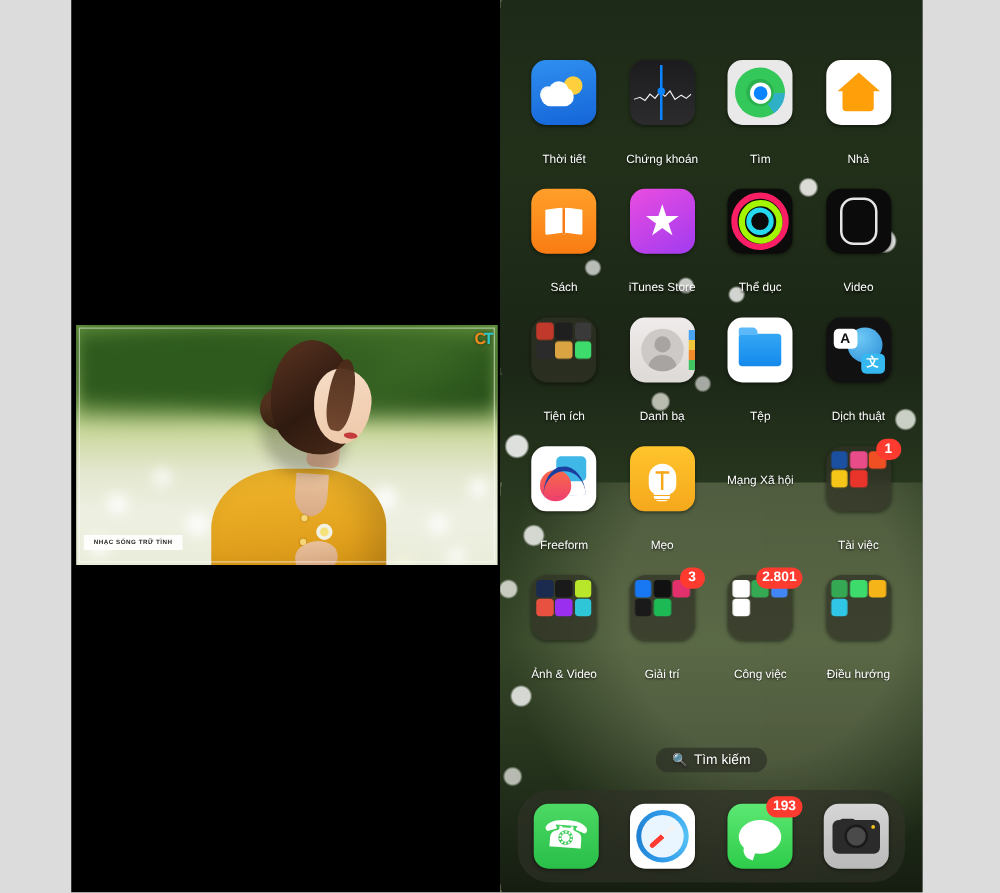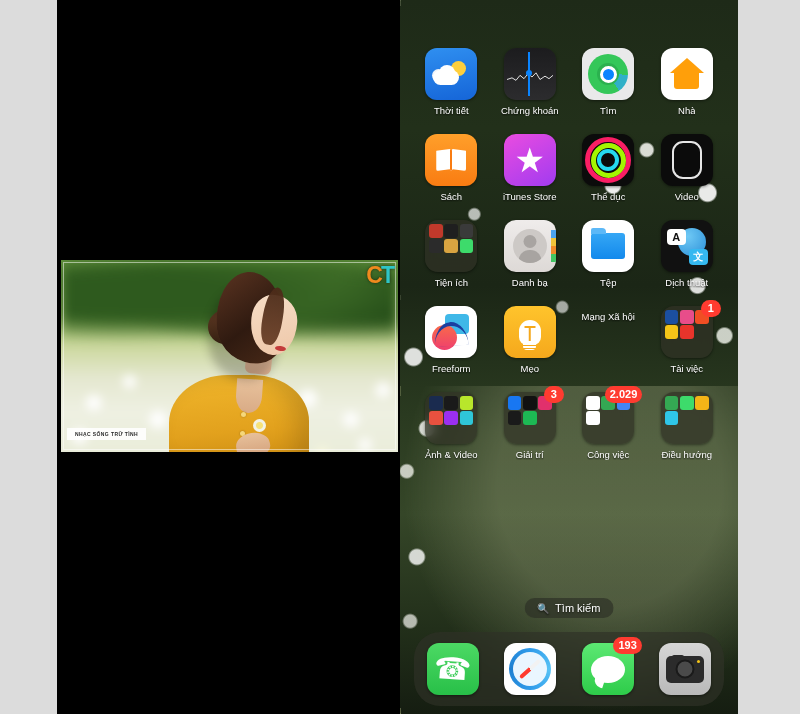--- a/index.html
+++ b/index.html
@@ -118,21 +118,21 @@
   .vid-caption{
     position:absolute;left:6px;bottom:12px;
     background:rgba(255,255,255,.88);
     padding:3px 8px;
     font-size:5px;letter-spacing:.4px;color:#2a2a2a;
     font-weight:700;white-space:nowrap;
     filter:blur(.5px);
   }
   .vid-watermark{
     position:absolute;right:5px;top:4px;
-    font-size:23px;font-weight:700;letter-spacing:-2px;
+    font-size:13px;font-weight:700;letter-spacing:-2px;
     color:#2fc6c6;
     text-shadow:0 0 3px rgba(0,0,0,.55);
     line-height:1;
   }
   .vid-watermark .c-orange{color:#f08a1e;}
 
   
   .phone{
     position:absolute;left:400px;top:0;width:338px;height:714px;
     overflow:hidden;
@@ -212,21 +212,21 @@
     row-gap:18px;padding:0 12px;
   }
   .cell{display:flex;flex-direction:column;align-items:center;position:relative;}
   .icon-wrap{position:relative;width:52px;height:52px;}
   .icon{
     width:52px;height:52px;border-radius:12px;
     position:relative;overflow:hidden;
     box-shadow:0 1px 3px rgba(0,0,0,.45);
   }
   .label{
-    margin-top:5px;font-size:9.5px;color:#fff;
+    margin-top:22px;font-size:9.5px;color:#fff;
     text-shadow:0 1px 2px rgba(0,0,0,.85);
     white-space:nowrap;max-width:74px;overflow:hidden;text-overflow:ellipsis;
     text-align:center;
   }
   .badge{
     position:absolute;top:-6px;right:-8px;
     background:#ff3b30;color:#fff;border-radius:11px;
     font-size:11px;font-weight:600;line-height:1;
     padding:3px 5px;min-width:10px;text-align:center;
     box-shadow:0 0 0 1.5px rgba(255,255,255,.0);
@@ -615,21 +615,21 @@
       <div class="cell">
         <div class="icon-wrap">
           <div class="folder">
             <span class="mini" style="background:#ffffff"></span>
             <span class="mini" style="background:#34a853"></span>
             <span class="mini" style="background:#4285f4"></span>
             <span class="mini" style="background:#ffffff"></span>
             <span class="mini" style="background:transparent"></span>
             <span class="mini" style="background:transparent"></span>
           </div>
-          <span class="badge">2.029</span>
+          <span class="badge">2.801</span>
         </div>
         <div class="label">Công việc</div>
       </div>
 
       <div class="cell">
         <div class="icon-wrap">
           <div class="folder">
             <span class="mini" style="background:#34a853"></span>
             <span class="mini" style="background:#3ddb6b"></span>
             <span class="mini" style="background:#f5b417"></span>

